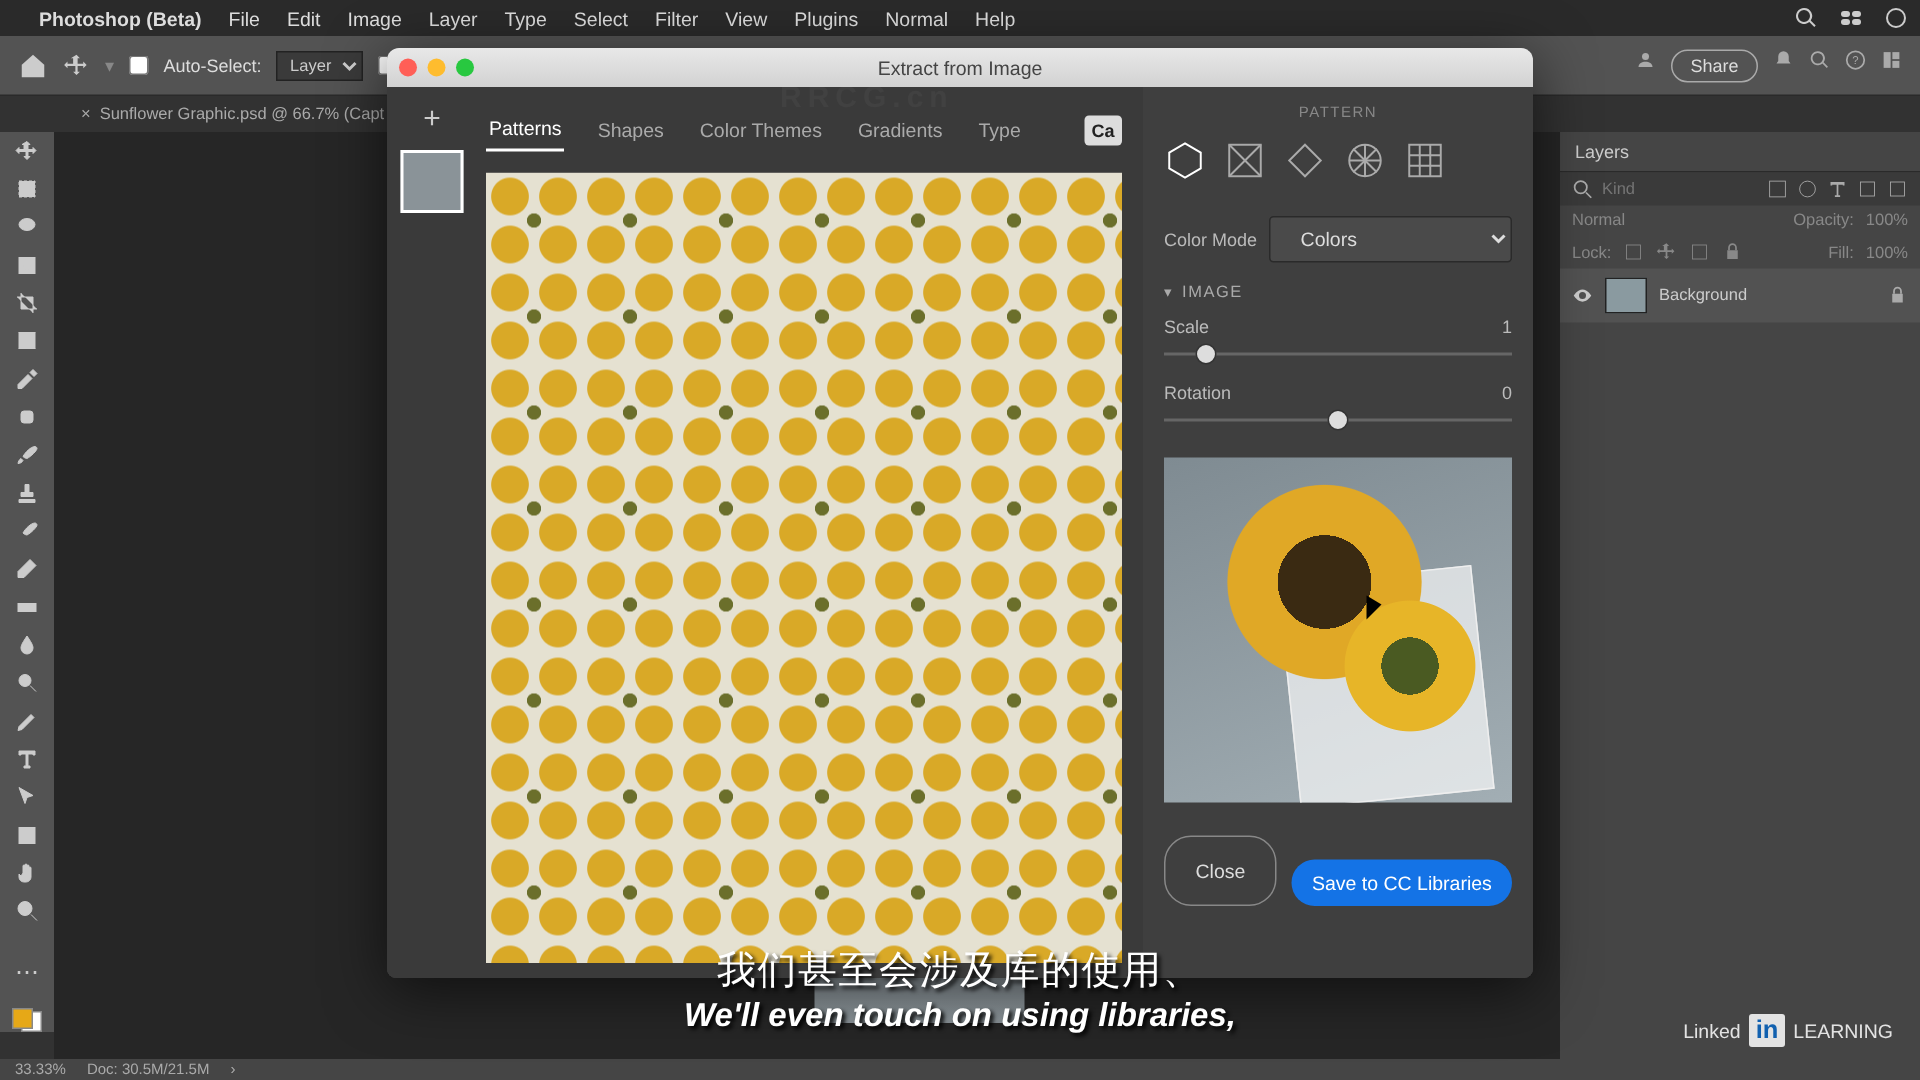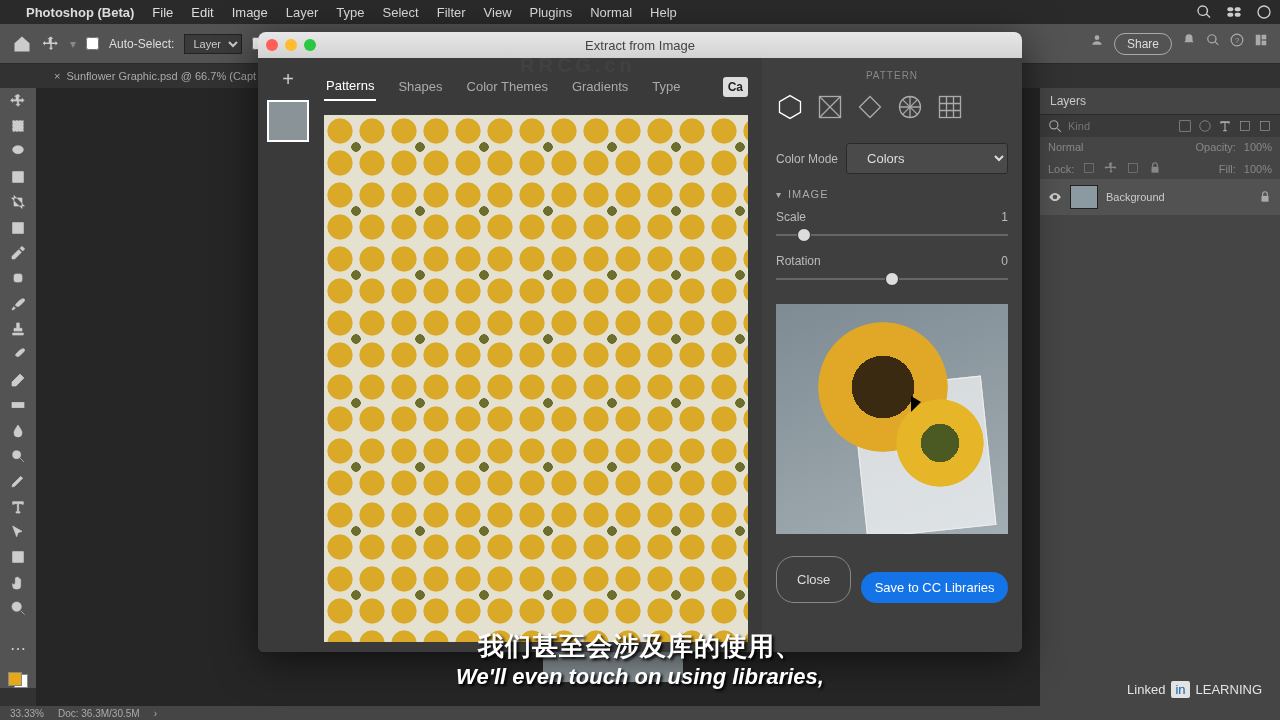--- a/index.html
+++ b/index.html
@@ -94,28 +94,28 @@
 .sunflower-small { position: absolute; right: 10%; bottom: 20%; width: 90px; height: 90px; border-radius: 50%; background: radial-gradient(circle at 50% 50%, #4a5a22 0 30%, #e7b528 30% 68%, transparent 69%); }
 .white-sq { position: absolute; right: 8%; top: 34%; width: 130px; height: 150px; background: rgba(255,255,255,.65); border: 1px solid #eee; transform: rotate(-6deg); }
 .cursor { position: absolute; width: 12px; height: 16px; }
 .cursor::before { content: ""; position: absolute; border-left: 10px solid #000; border-top: 6px solid transparent; border-bottom: 10px solid transparent; }
 .btn-row { display: flex; gap: 10px; margin-top: 12px; }
 .btn-close { flex: 0 0 auto; padding: 8px 20px; border-radius: 18px; border: 1px solid #888; background: transparent; color: #ddd; font-size: 13px; }
 .btn-save { flex: 1; padding: 8px 10px; border-radius: 18px; border: none; background: #1473e6; color: #fff; font-size: 13px; margin-top: 16px; }
 
 
 .subs { position: absolute; bottom: 30px; left: 0; right: 0; text-align: center; pointer-events: none; }
-.subs .line1 { font-size: 26px; font-weight: 700; color: #fff; text-shadow: 2px 2px 3px #000; letter-spacing: 1px; }
+.subs .line1 { font-size: 26px; font-weight: 400; color: #fff; text-shadow: 2px 2px 3px #000; letter-spacing: 1px; }
 .subs .line2 { font-size: 22px; font-style: italic; font-weight: 600; color: #fff; text-shadow: 2px 2px 3px #000; }
 
 
 .wm { position: absolute; font-size: 20px; letter-spacing: 4px; font-weight: 700; color: rgba(255,255,255,.04); pointer-events: none; }
 .wm1 { top: 54px; left: 520px; }
 .linkedin { position: absolute; right: 18px; bottom: 22px; color: #fff; font-size: 13px; display: flex; align-items: center; gap: 6px; opacity: .85; }
-.linkedin .in { background: #fff; color: #0a66c2; font-weight: 400; padding: 1px 4px; border-radius: 2px; font-size: 13px; }
+.linkedin .in { background: #fff; color: #0a66c2; font-weight: 700; padding: 1px 4px; border-radius: 2px; font-size: 17px; }
 .small-icon { width: 14px; height: 14px; fill: #aaa; }
 </style>
 </head>
 <body>
 
 <div class="menubar">
   <span class="apple"></span>
   <span class="appname">Photoshop (Beta)</span>
   <span>File</span>
   <span>Edit</span>
@@ -368,21 +368,21 @@
     <span>Background</span>
     <svg class="small-icon" style="margin-left:auto" viewBox="0 0 24 24" fill="#aaa">
         <rect x="6" y="10" width="12" height="10"></rect>
         <path d="M8 10V7a4 4 0 118 0v3" fill="none" stroke="#aaa" stroke-width="2"></path>
       </svg>
   </div>
 </div>
 
 <div class="statusbar">
   <span>33.33%</span>
-  <span>Doc: 36.3M/30.5M</span>
+  <span>Doc: 30.5M/21.5M</span>
   <span>›</span>
 </div>
 
 <div class="dialog">
   <div class="titlebar">
     <div class="traffic">
       <span class="t-red"></span>
       <span class="t-yel"></span>
       <span class="t-grn"></span>
     </div>

